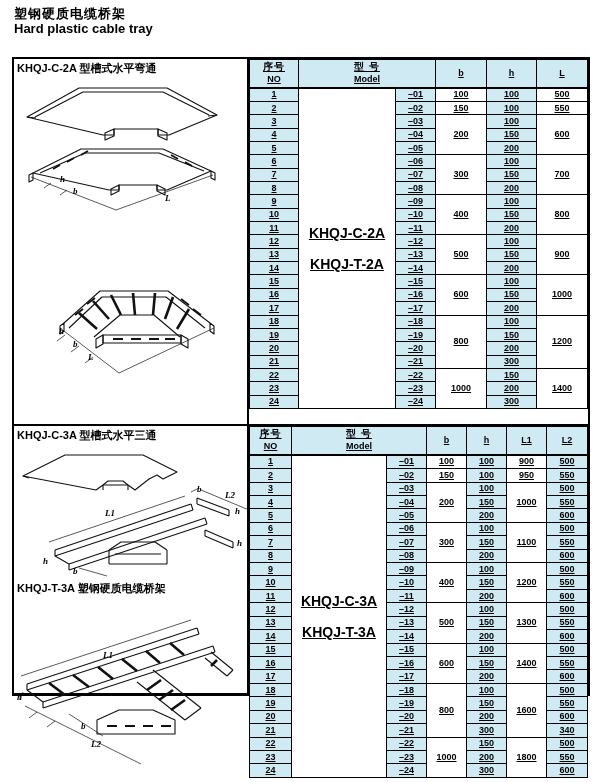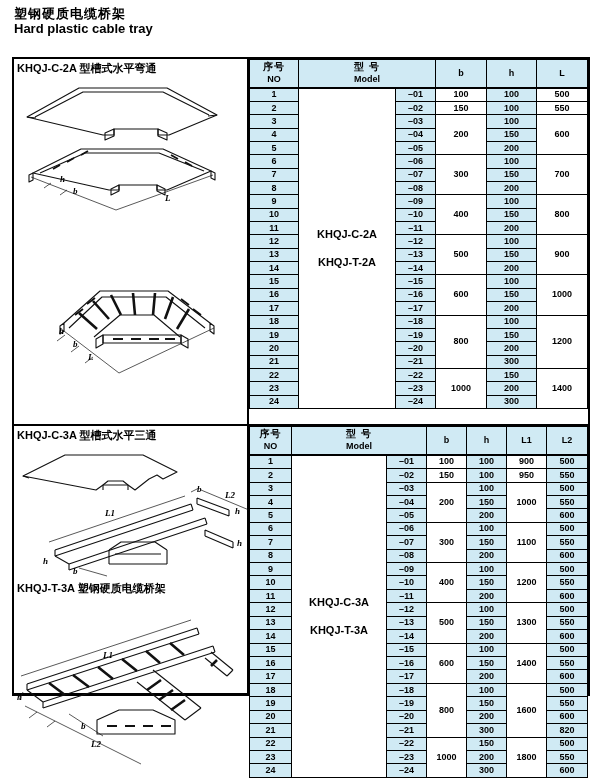--- a/index.html
+++ b/index.html
@@ -11,29 +11,29 @@
   #panel2 { top:424px; height:272px; border-bottom-width:3px; }
   .drawbox { width:238px; border-right:2px solid #000; position:relative; background:#fff; }
   .dlabel { position:absolute; left:3px; font-size:11px; font-weight:bold; white-space:nowrap; }
   .dlabel.second { }
   .drawbox svg { position:absolute; left:1px; }
   svg .ln   { stroke:#111; fill:none; stroke-width:1.1; stroke-linejoin:round; }
   svg .thin { stroke:#111; fill:none; stroke-width:0.7; }
   svg .rung { stroke:#111; fill:none; stroke-width:2.6; }
   svg .slot { stroke:#111; fill:none; stroke-width:1.8; }
   svg text  { font-family:"Liberation Serif",serif; font-style:italic; font-weight:bold; font-size:9px; fill:#000; }
-  .tablebox { flex:1; }
+  .tablebox { flex:1;text-decoration:underline; }
   table.spec { border-collapse:collapse; width:100%; table-layout:fixed; text-align:center; }
   .spec th, .spec td { border:1px solid #000; padding:0; overflow:hidden; }
   .spec th { background:#d0eaf4; height:28px; font-size:9px; font-weight:bold; line-height:1.25; border-bottom-width:2px; }
   .spec th .zh { font-size:10px; letter-spacing:1px; }
   .spec td { font-size:9px; font-weight:bold; line-height:1; }
   td.blue  { background:#d0eaf4; }
   td.white { background:#fff; }
-  td.modelcell { background:#fff; font-size:11px; }
+  td.modelcell { background:#fff; font-size:14px; }
   td.modelcell div { margin:17px 0; }
 </style>
 </head>
 <body>
 
 <div class="title">塑钢硬质电缆桥架</div>
 <div class="subtitle">Hard plastic cable tray</div>
 
 <div class="panel" id="panel1">
   <div class="drawbox">
@@ -482,21 +482,21 @@
           <tr>
             <td class="blue">20</td>
             <td class="blue">–20</td>
             <td class="blue">200</td>
             <td class="blue">600</td>
           </tr>
           <tr>
             <td class="blue">21</td>
             <td class="blue">–21</td>
             <td class="blue">300</td>
-            <td class="blue">820</td>
+            <td class="blue">340</td>
           </tr>
           <tr>
             <td class="blue">22</td>
             <td class="blue">–22</td>
             <td class="white" rowspan="3">1000</td>
             <td class="blue">150</td>
             <td class="white" rowspan="3">1800</td>
             <td class="blue">500</td>
           </tr>
           <tr>

